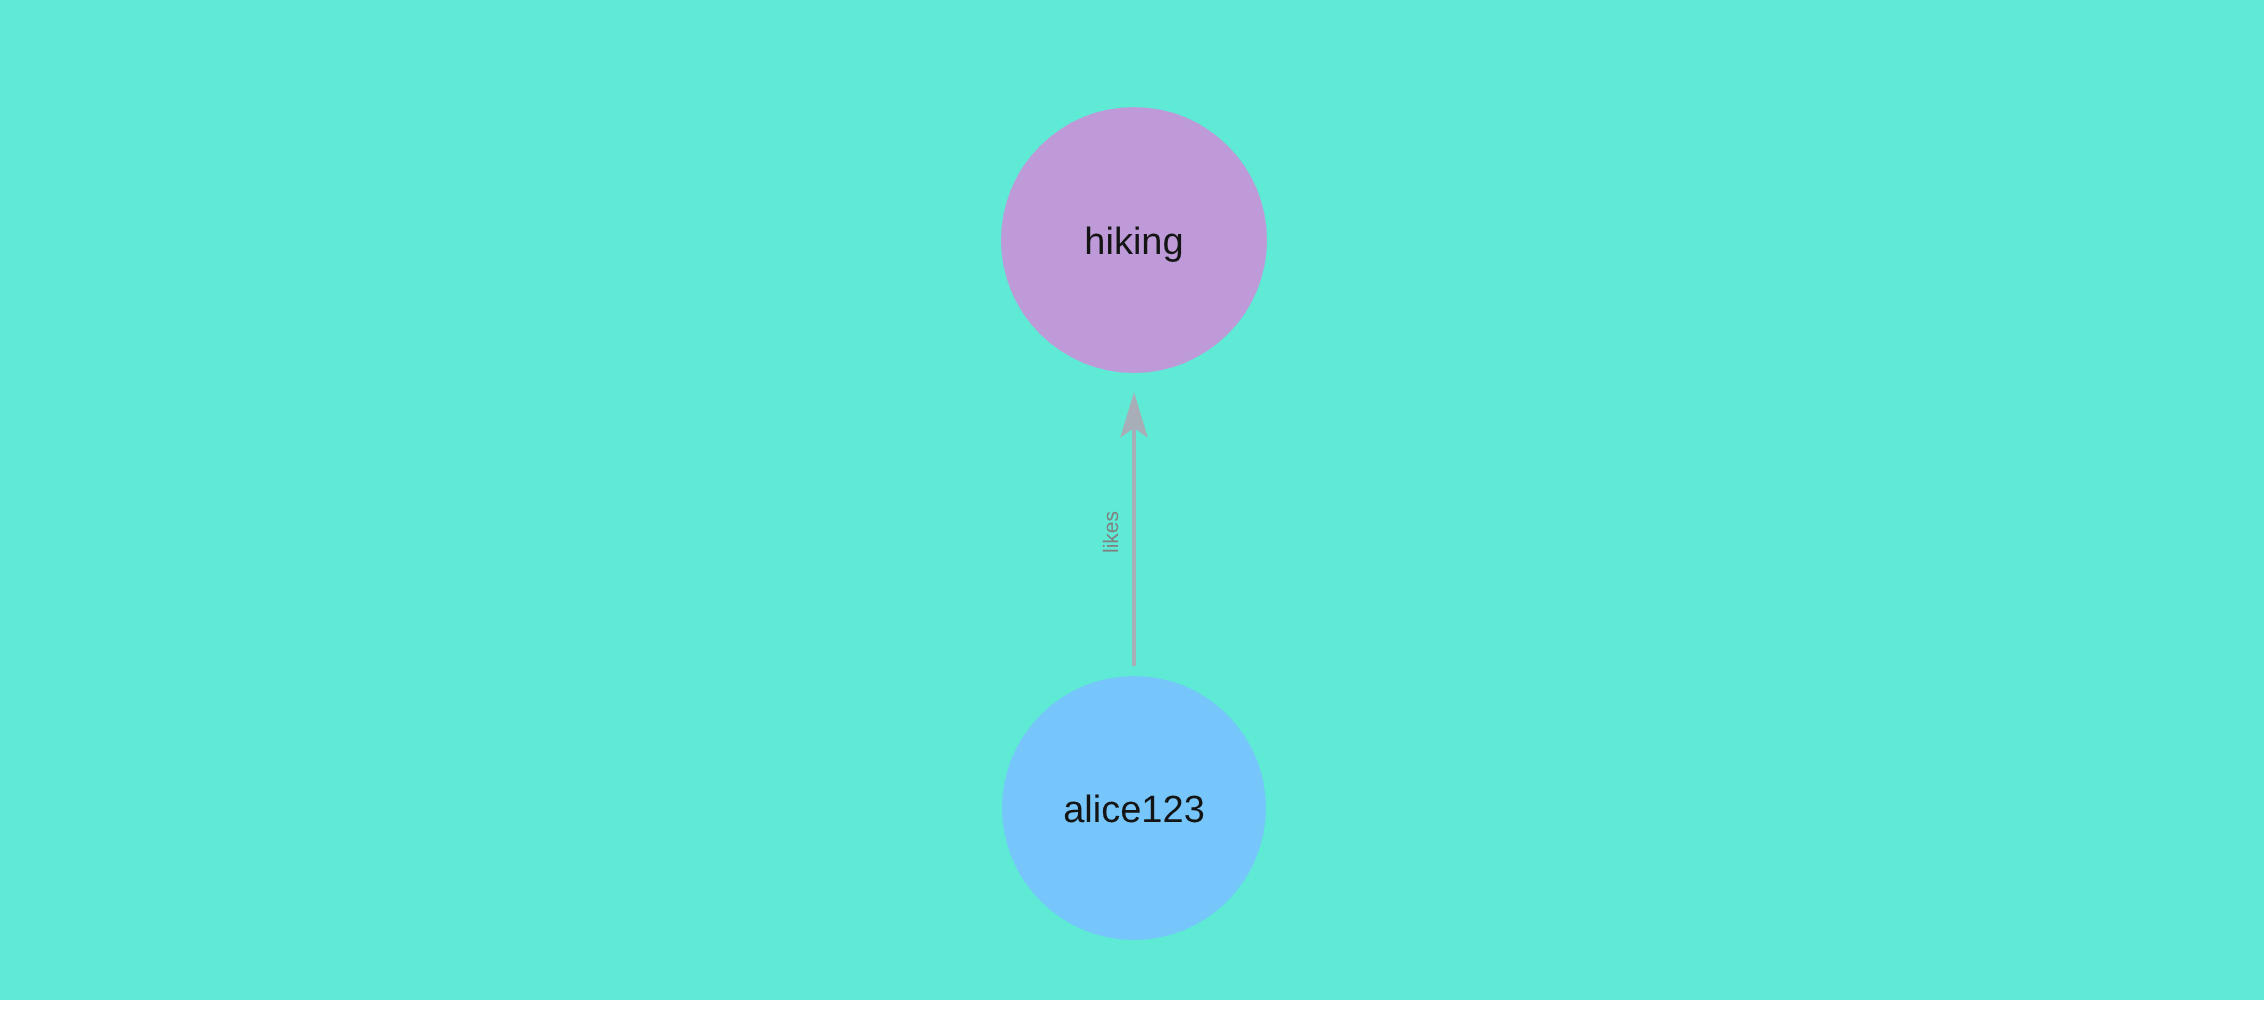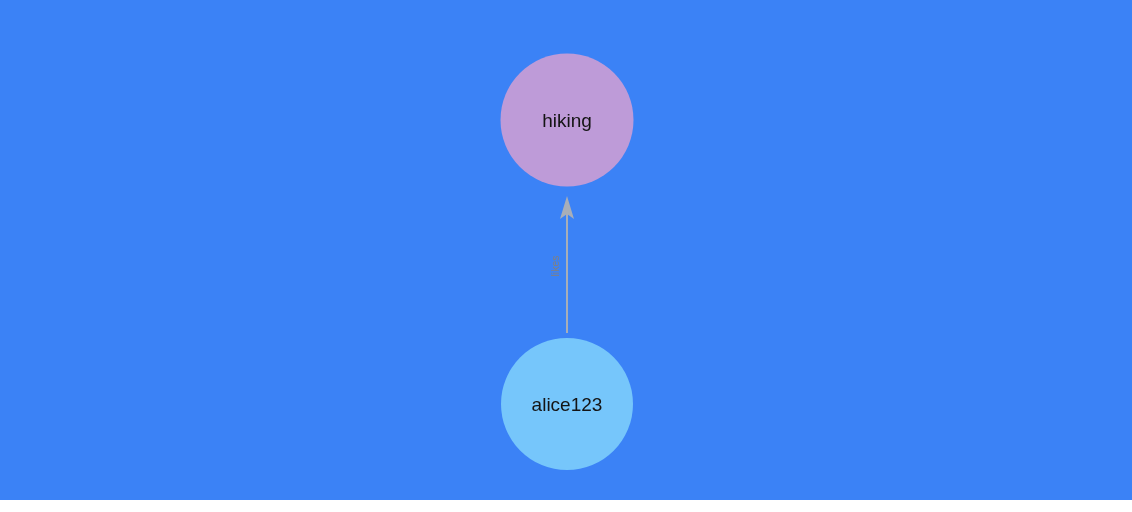--- a/index.html
+++ b/index.html
@@ -10,21 +10,21 @@
   body {
     width: 1132px;
     height: 512px;
     overflow: hidden;
     font-family: "Liberation Sans", sans-serif;
   }
   #graph-canvas {
     position: relative;
     width: 1132px;
     height: 500px;
-    background: #3b82f6;
+    background: #5eead4;
     text-align: right;
   }
   .graph-svg {
     position: absolute;
     top: 0;
     left: 0;
     width: 1132px;
     height: 512px;
     display: block;
   }

